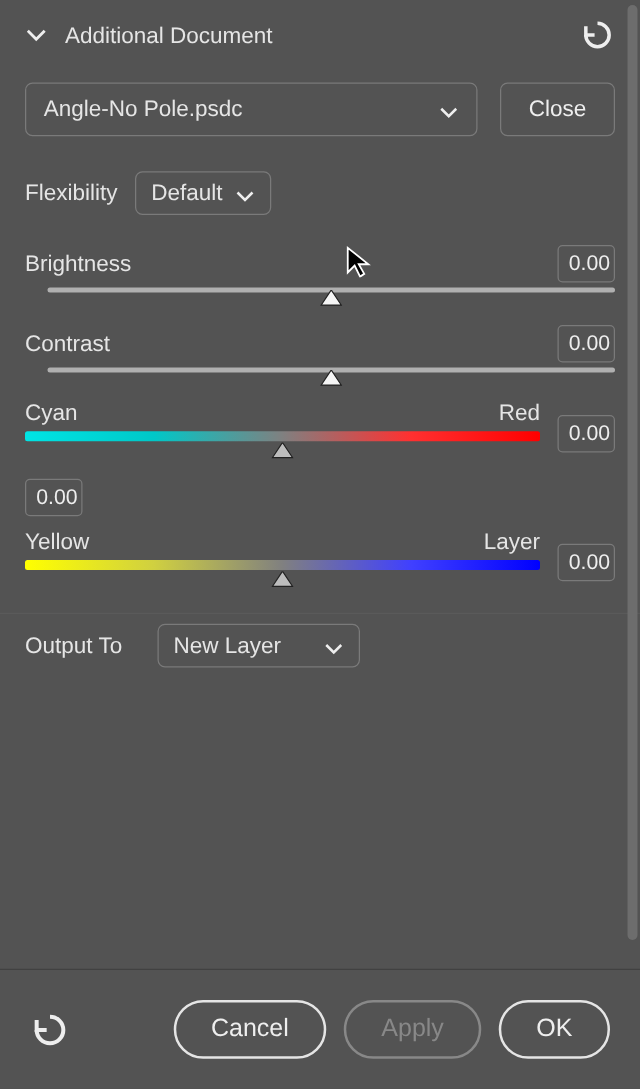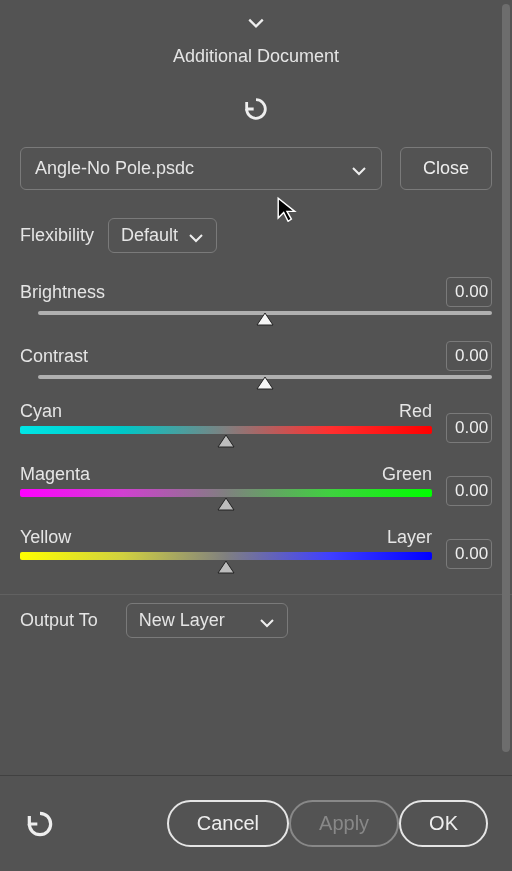--- a/index.html
+++ b/index.html
@@ -21,21 +21,20 @@
     right: 2px; top: 4px;
     width: 8px; height: 748px;
     background: #6d6d6d;
     border-radius: 4px;
   }
   .section-header {
     display: flex;
     align-items: center;
     padding: 14px 20px;
     gap: 14px;
-    flex-direction: column;
   }
   .chev {
     width: 18px; height: 18px;
   }
   .spacer { flex: 1; }
   .reset-icon { width: 28px; height: 28px; }
 
   .row { display: flex; align-items: center; gap: 14px; padding: 6px 20px; }
   .doc-row { padding: 10px 20px 14px 20px; gap: 18px; }
 
@@ -119,20 +118,21 @@
 
   .footer {
     position: absolute;
     left: 0; right: 0; bottom: 0;
     height: 96px;
     border-top: 1px solid #414141;
     background: #535353;
     display: flex;
     align-items: center;
     padding: 0 24px;
+    gap: 14px;
   }
   .pill-btn {
     border: 2px solid #e5e5e5;
     background: transparent;
     color: #eee;
     border-radius: 26px;
     padding: 10px 28px;
     font-size: 20px;
     cursor: pointer;
   }
@@ -241,32 +241,20 @@
               <path d="M9 0 L17 12 L1 12 Z" fill="#bdbdbd" stroke="#222" stroke-width="1"></path>
             </svg>
         </span>
       </div>
       <span class="val-box">0.00</span>
     </div>
   </div>
 
   <div class="color-slider-block">
     <div class="color-row">
-      <div class="color-track-wrap">
-        <div class="color-head">
-          <span>Magenta</span>
-          <span class="right-lbl">Green</span>
-        </div>
-        <div class="track gradient mag-grn"></div>
-        <span class="handle below" style="left:50%;top:34px;">
-          <svg width="18" height="16" viewBox="0 0 18 16">
-              <path d="M9 0 L17 12 L1 12 Z" fill="#bdbdbd" stroke="#222" stroke-width="1"></path>
-            </svg>
-        </span>
-      </div>
       <span class="val-box">0.00</span>
     </div>
   </div>
 
   <div class="color-slider-block">
     <div class="color-row">
       <div class="color-track-wrap">
         <div class="color-head">
           <span>Yellow</span>
           <span class="right-lbl">Layer</span>

